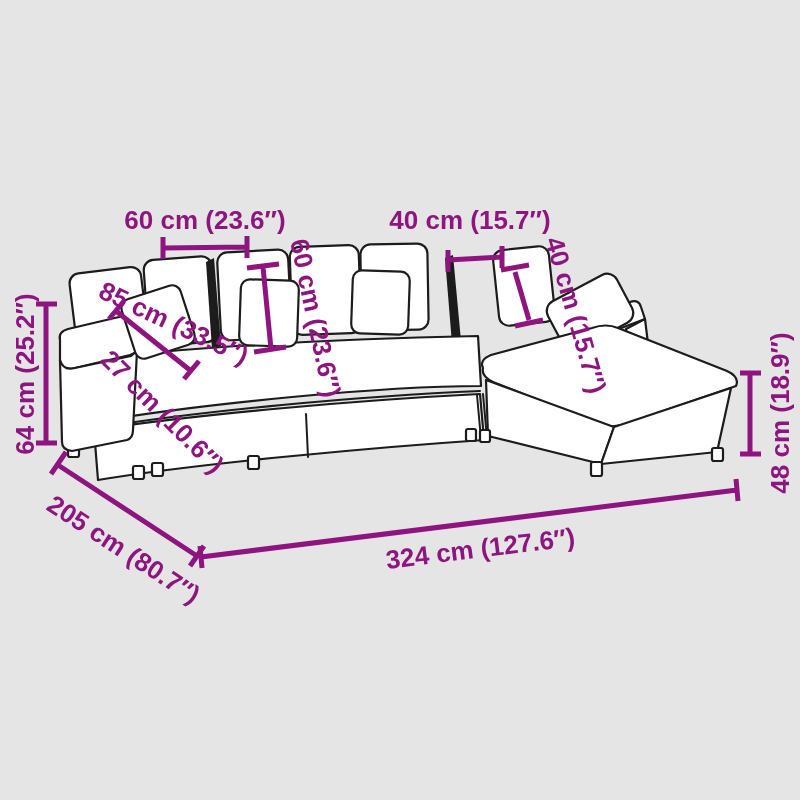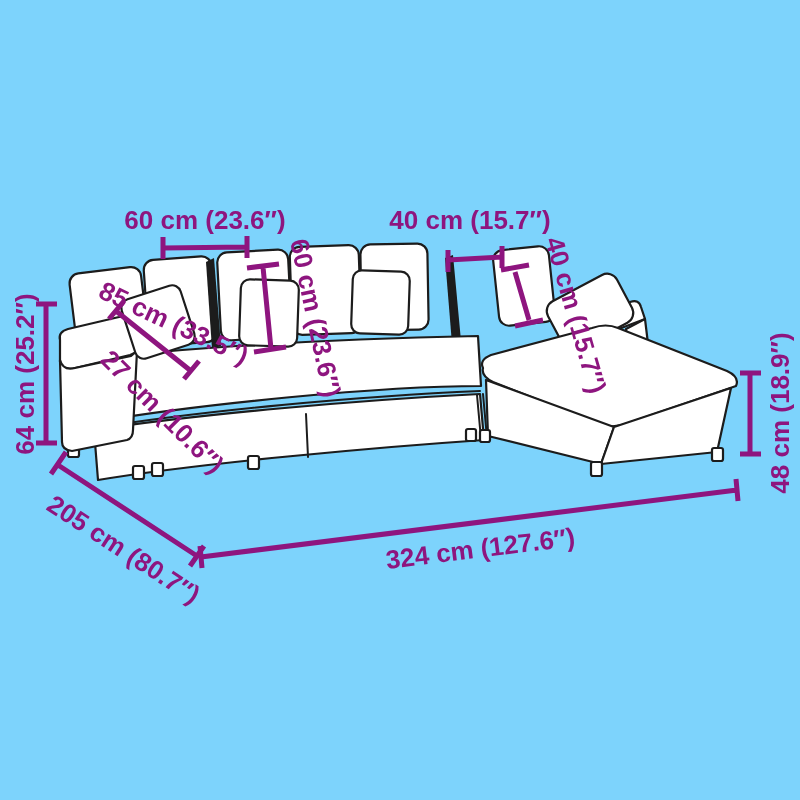--- a/index.html
+++ b/index.html
@@ -7,21 +7,21 @@
     padding: 0;
     background: #ffffff;
     width: 800px;
     height: 800px;
     font-family: "Liberation Sans", "DejaVu Sans", sans-serif;
   }
   .stage {
     position: relative;
     width: 800px;
     height: 800px;
-    background: #7dd3fc;
+    background: #e5e5e5;
     overflow: hidden;
   }
   svg { display: block; }
   .sofa-line {
     stroke: #1c1c1c;
     stroke-width: 2.2;
     fill: #ffffff;
     stroke-linejoin: round;
     stroke-linecap: round;
   }

